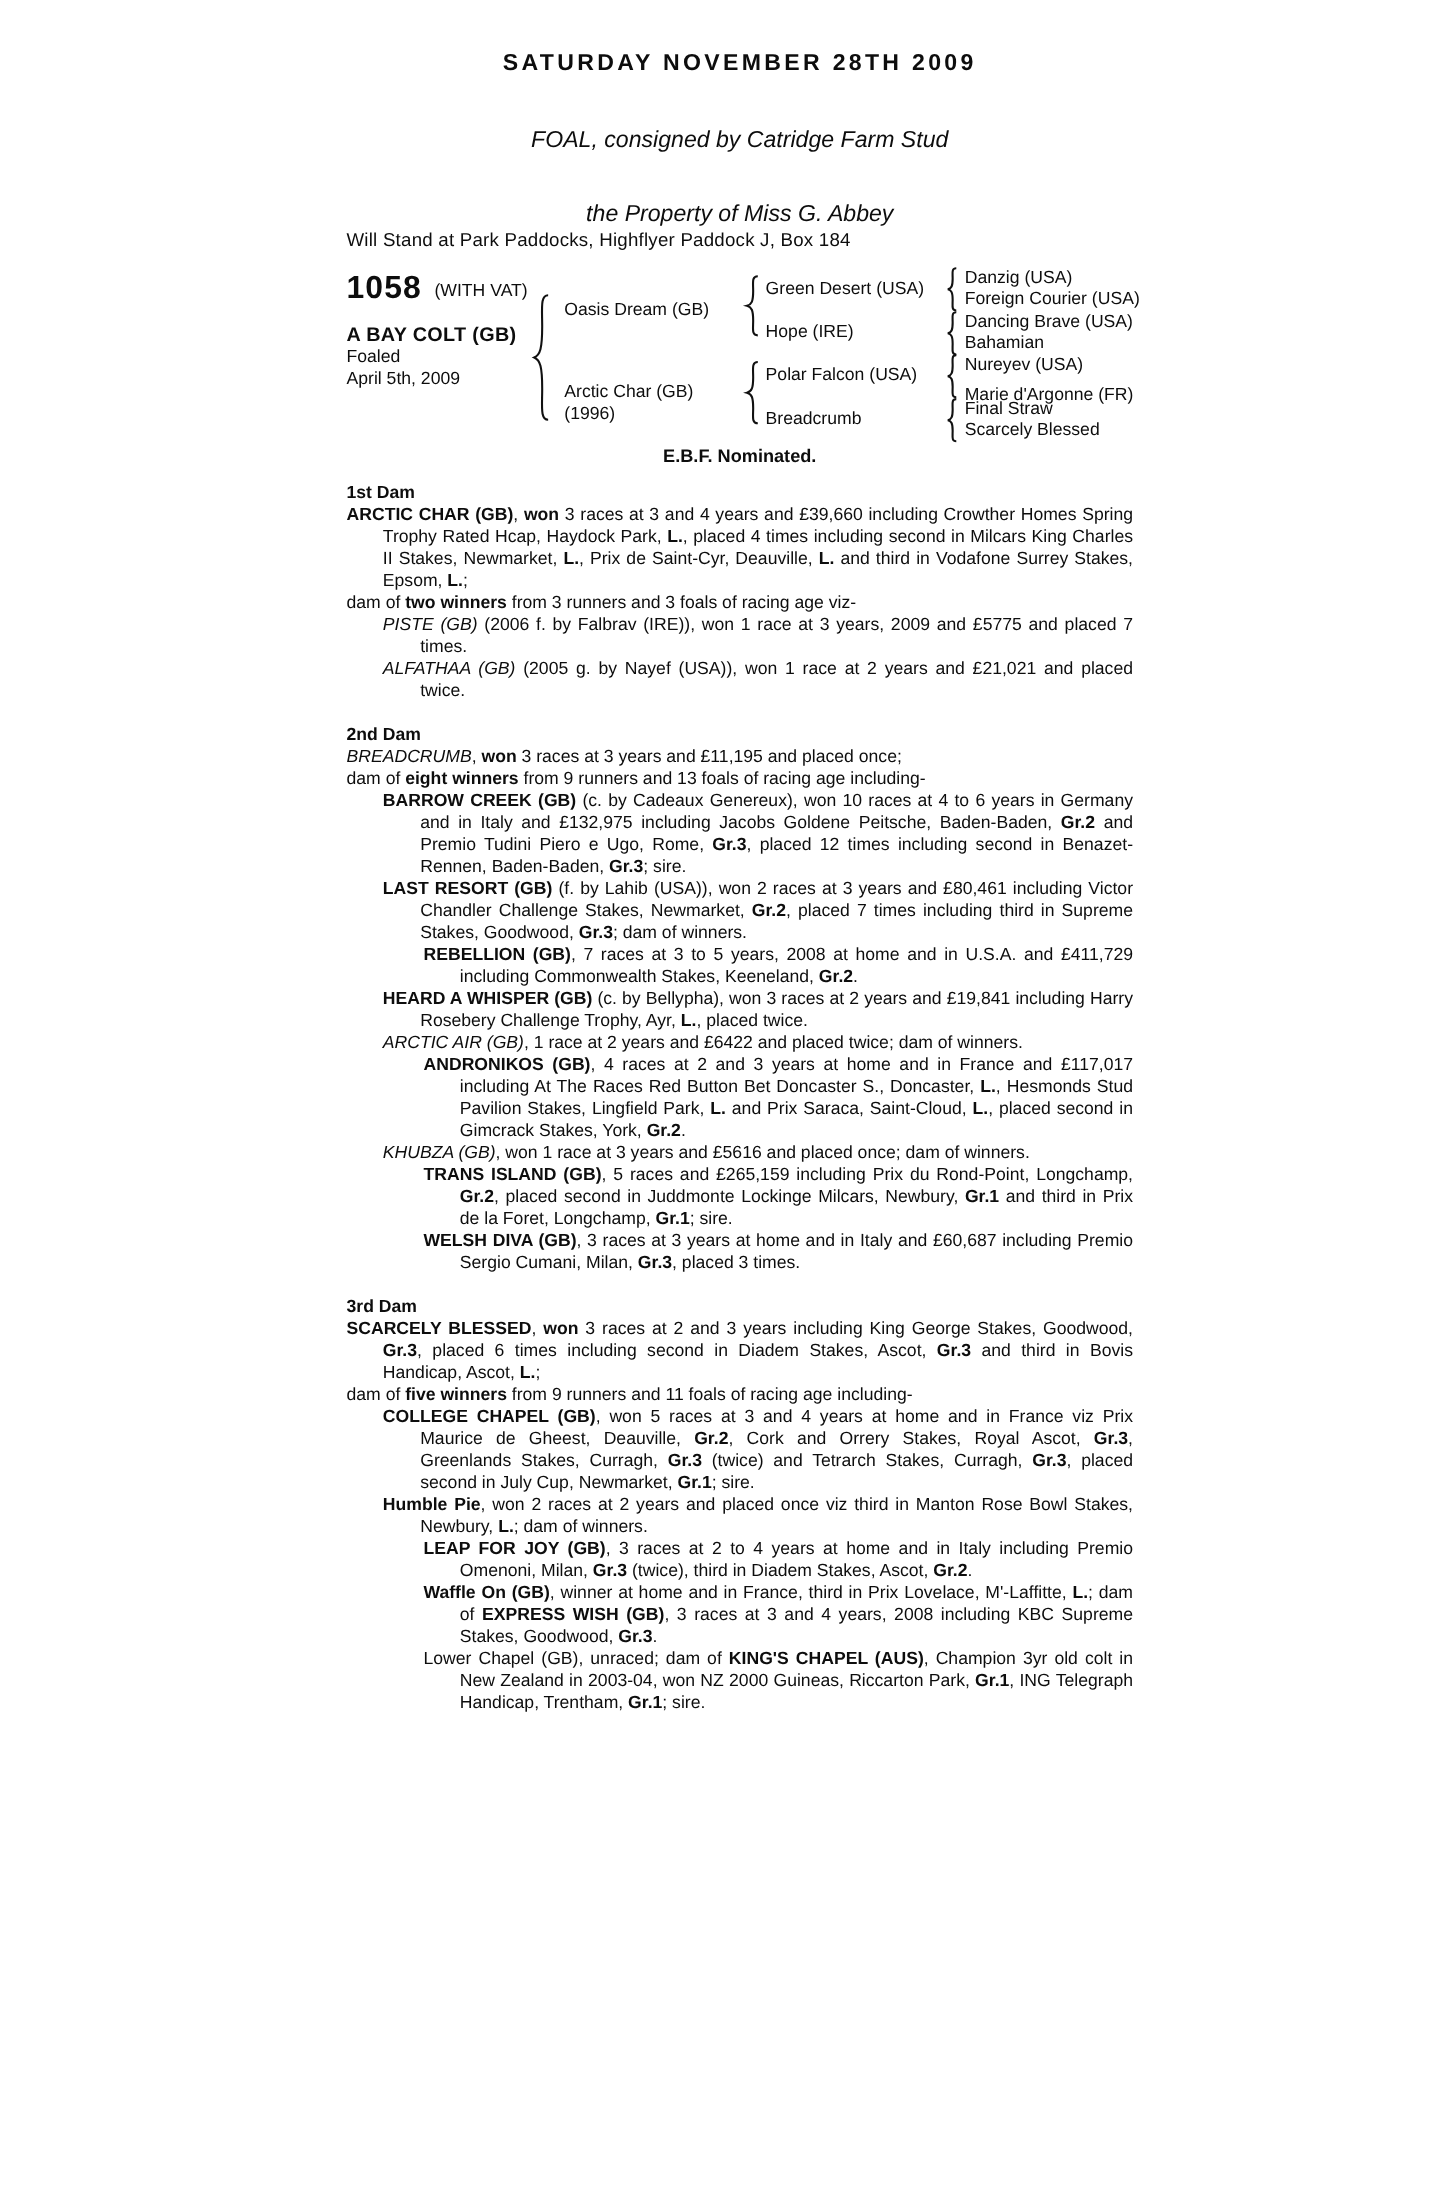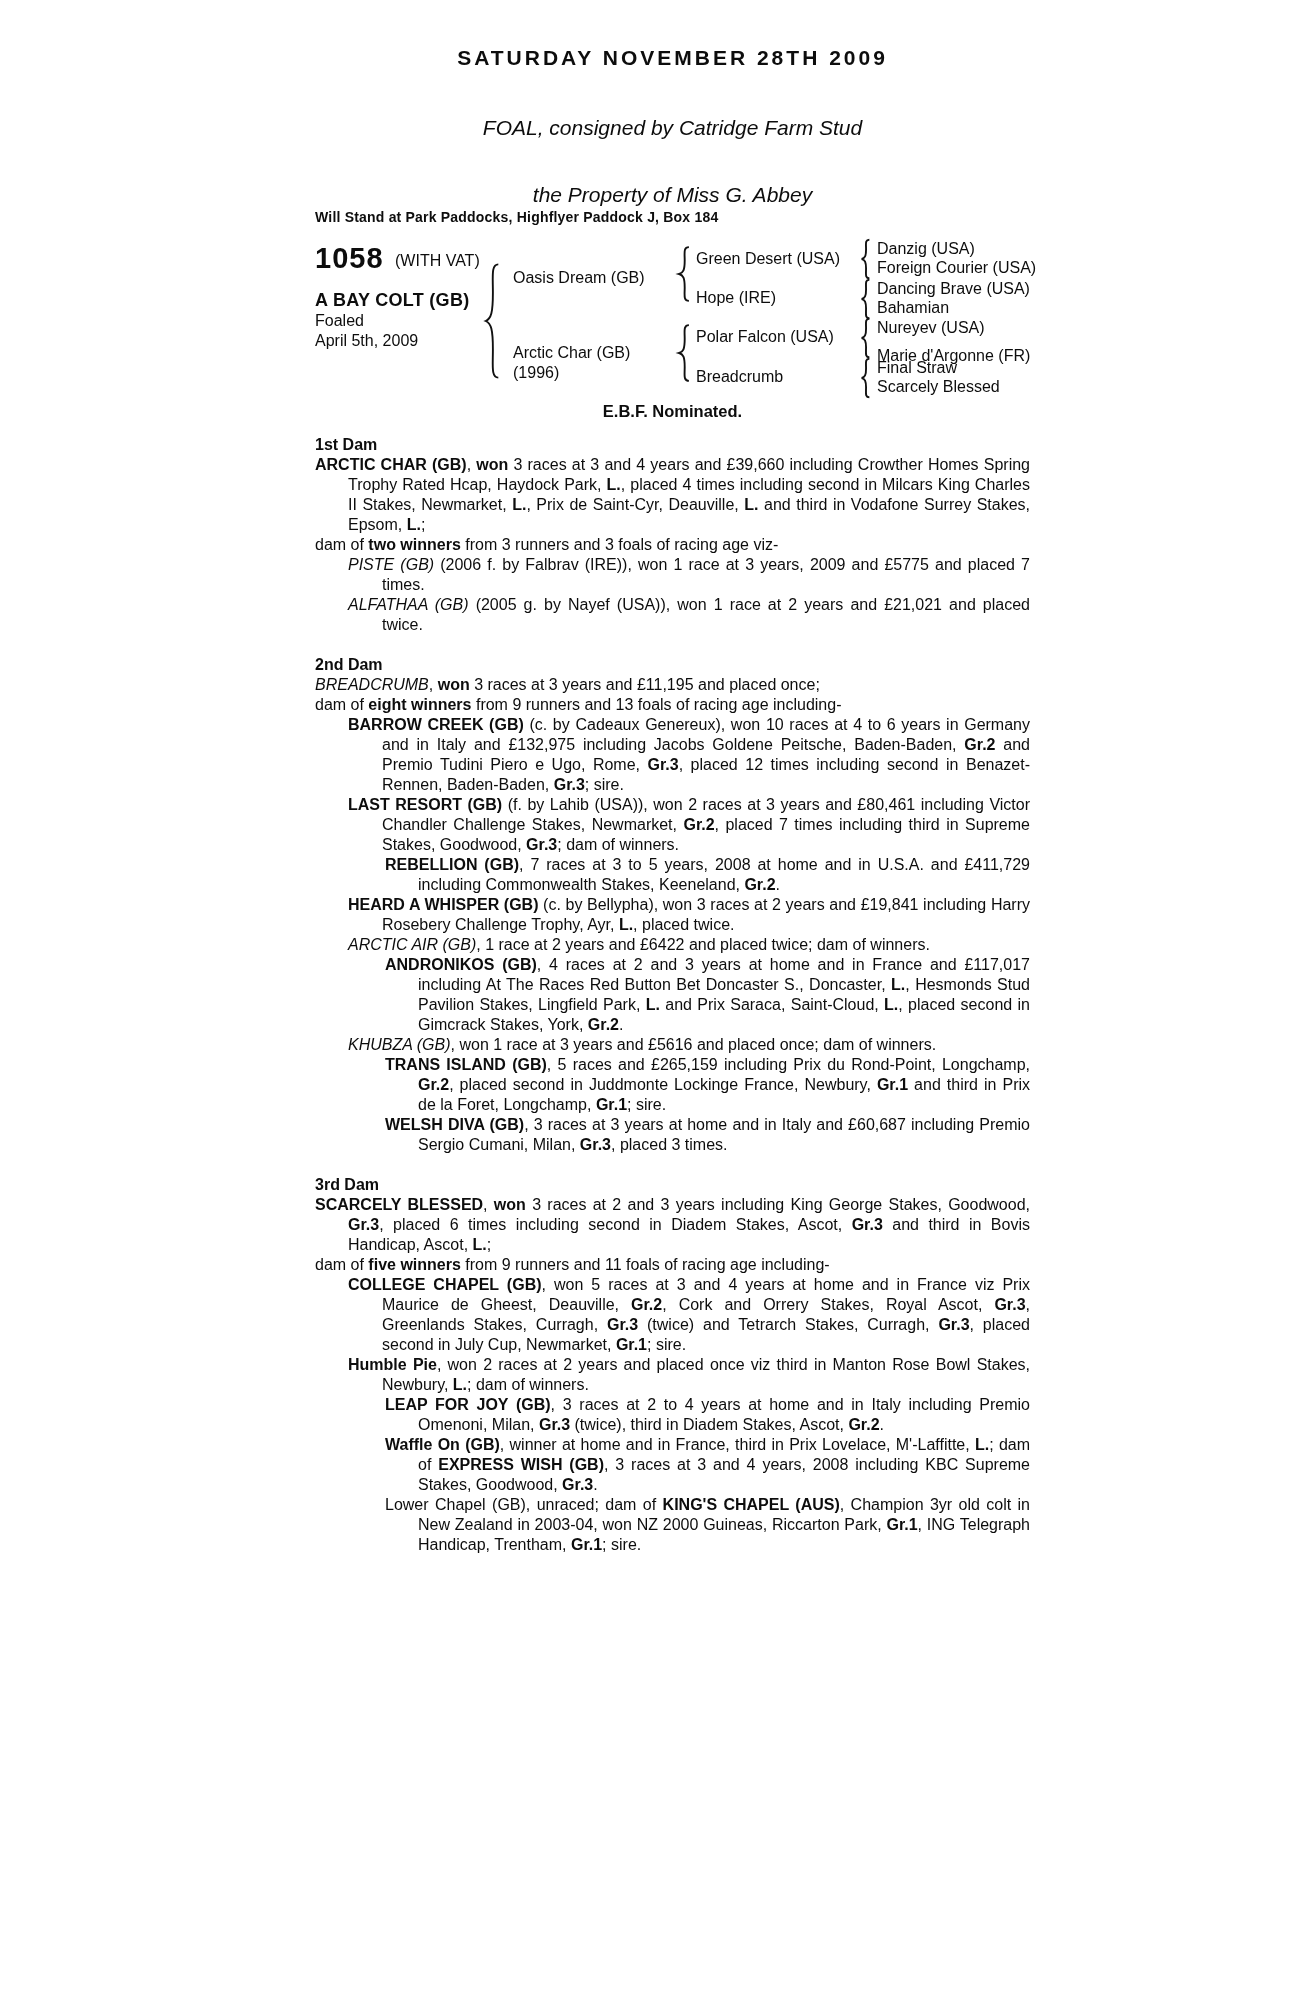--- a/index.html
+++ b/index.html
@@ -8,21 +8,21 @@
     width:1307px;height:2000px;background:#ffffff;position:relative;
     font-family:"Liberation Sans",sans-serif;color:#0d0d0d;
     -webkit-font-smoothing:antialiased;
   }
   .page{position:absolute;left:315px;top:0;width:715px;}
 
   
   .date-line{margin-top:46px;text-align:center;font-size:21px;font-weight:600;letter-spacing:3px;}
   .consign1{margin-top:46px;text-align:center;font-size:21px;font-style:italic;font-weight:400;line-height:24px;}
   .consign2{text-align:center;font-size:21px;font-style:italic;font-weight:400;line-height:24px;margin-top:43px;}
-  .stand{margin-top:2px;font-size:14px;font-weight:bold;letter-spacing:0.2px;}
+  .stand{margin-top:2px;font-size:17px;font-weight:normal;letter-spacing:0.2px;}
 
   
   .pedigree{position:relative;margin-top:15px;height:160px;width:740px;overflow:visible;font-size:16px;}
   .pedigree .abs{position:absolute;white-space:nowrap;}
   .lot-number{left:0;top:2px;font-size:29px;font-weight:bold;letter-spacing:1px;}
   .vat-note{left:80px;top:12px;font-size:16px;}
   .colt-desc{left:0;top:50px;font-size:18px;font-weight:bold;letter-spacing:0.3px;}
   .foaled{left:0;top:72px;}
   .foal-date{left:0;top:92px;}
   .gen1-sire{left:198px;top:29px;}
@@ -128,21 +128,21 @@
       <div class="dam-heading">2nd Dam</div>
       <p class="p-l0"><span class="i">BREADCRUMB</span><span>, </span><span class="b">won</span><span> 3 races at 3 years and £11,195 and placed once;</span></p>
       <p class="p-l0"><span>dam of </span><span class="b">eight winners</span><span> from 9 runners and 13 foals of racing age including-</span></p>
       <p class="p-l1"><span class="b">BARROW CREEK (GB)</span><span> (c. by Cadeaux Genereux), won 10 races at 4 to 6 years in Germany and in Italy and £132,975 including Jacobs Goldene Peitsche, Baden-Baden, </span><span class="b">Gr.2</span><span> and Premio Tudini Piero e Ugo, Rome, </span><span class="b">Gr.3</span><span>, placed 12 times including second in Benazet-Rennen, Baden-Baden, </span><span class="b">Gr.3</span><span>; sire.</span></p>
       <p class="p-l1"><span class="b">LAST RESORT (GB)</span><span> (f. by Lahib (USA)), won 2 races at 3 years and £80,461 including Victor Chandler Challenge Stakes, Newmarket, </span><span class="b">Gr.2</span><span>, placed 7 times including third in Supreme Stakes, Goodwood, </span><span class="b">Gr.3</span><span>; dam of winners.</span></p>
       <p class="p-l2"><span class="b">REBELLION (GB)</span><span>, 7 races at 3 to 5 years, 2008 at home and in U.S.A. and £411,729 including Commonwealth Stakes, Keeneland, </span><span class="b">Gr.2</span><span>.</span></p>
       <p class="p-l1"><span class="b">HEARD A WHISPER (GB)</span><span> (c. by Bellypha), won 3 races at 2 years and £19,841 including Harry Rosebery Challenge Trophy, Ayr, </span><span class="b">L.</span><span>, placed twice.</span></p>
       <p class="p-l1"><span class="i">ARCTIC AIR (GB)</span><span>, 1 race at 2 years and £6422 and placed twice; dam of winners.</span></p>
       <p class="p-l2"><span class="b">ANDRONIKOS (GB)</span><span>, 4 races at 2 and 3 years at home and in France and £117,017 including At The Races Red Button Bet Doncaster S., Doncaster, </span><span class="b">L.</span><span>, Hesmonds Stud Pavilion Stakes, Lingfield Park, </span><span class="b">L.</span><span> and Prix Saraca, Saint-Cloud, </span><span class="b">L.</span><span>, placed second in Gimcrack Stakes, York, </span><span class="b">Gr.2</span><span>.</span></p>
       <p class="p-l1"><span class="i">KHUBZA (GB)</span><span>, won 1 race at 3 years and £5616 and placed once; dam of winners.</span></p>
-      <p class="p-l2"><span class="b">TRANS ISLAND (GB)</span><span>, 5 races and £265,159 including Prix du Rond-Point, Longchamp, </span><span class="b">Gr.2</span><span>, placed second in Juddmonte Lockinge France, Newbury, </span><span class="b">Gr.1</span><span> and third in Prix de la Foret, Longchamp, </span><span class="b">Gr.1</span><span>; sire.</span></p>
+      <p class="p-l2"><span class="b">TRANS ISLAND (GB)</span><span>, 5 races and £265,159 including Prix du Rond-Point, Longchamp, </span><span class="b">Gr.2</span><span>, placed second in Juddmonte Lockinge Milcars, Newbury, </span><span class="b">Gr.1</span><span> and third in Prix de la Foret, Longchamp, </span><span class="b">Gr.1</span><span>; sire.</span></p>
       <p class="p-l2"><span class="b">WELSH DIVA (GB)</span><span>, 3 races at 3 years at home and in Italy and £60,687 including Premio Sergio Cumani, Milan, </span><span class="b">Gr.3</span><span>, placed 3 times.</span></p>
       <div class="dam-heading">3rd Dam</div>
       <p class="p-l0"><span class="b">SCARCELY BLESSED</span><span>, </span><span class="b">won</span><span> 3 races at 2 and 3 years including King George Stakes, Goodwood, </span><span class="b">Gr.3</span><span>, placed 6 times including second in Diadem Stakes, Ascot, </span><span class="b">Gr.3</span><span> and third in Bovis Handicap, Ascot, </span><span class="b">L.</span><span>;</span></p>
       <p class="p-l0"><span>dam of </span><span class="b">five winners</span><span> from 9 runners and 11 foals of racing age including-</span></p>
       <p class="p-l1"><span class="b">COLLEGE CHAPEL (GB)</span><span>, won 5 races at 3 and 4 years at home and in France viz Prix Maurice de Gheest, Deauville, </span><span class="b">Gr.2</span><span>, Cork and Orrery Stakes, Royal Ascot, </span><span class="b">Gr.3</span><span>, Greenlands Stakes, Curragh, </span><span class="b">Gr.3</span><span> (twice) and Tetrarch Stakes, Curragh, </span><span class="b">Gr.3</span><span>, placed second in July Cup, Newmarket, </span><span class="b">Gr.1</span><span>; sire.</span></p>
       <p class="p-l1"><span class="b">Humble Pie</span><span>, won 2 races at 2 years and placed once viz third in Manton Rose Bowl Stakes, Newbury, </span><span class="b">L.</span><span>; dam of winners.</span></p>
       <p class="p-l2"><span class="b">LEAP FOR JOY (GB)</span><span>, 3 races at 2 to 4 years at home and in Italy including Premio Omenoni, Milan, </span><span class="b">Gr.3</span><span> (twice), third in Diadem Stakes, Ascot, </span><span class="b">Gr.2</span><span>.</span></p>
       <p class="p-l2"><span class="b">Waffle On (GB)</span><span>, winner at home and in France, third in Prix Lovelace, M'-Laffitte, </span><span class="b">L.</span><span>; dam of </span><span class="b">EXPRESS WISH (GB)</span><span>, 3 races at 3 and 4 years, 2008 including KBC Supreme Stakes, Goodwood, </span><span class="b">Gr.3</span><span>.</span></p>
       <p class="p-l2"><span>Lower Chapel (GB), unraced; dam of </span><span class="b">KING'S CHAPEL (AUS)</span><span>, Champion 3yr old colt in New Zealand in 2003-04, won NZ 2000 Guineas, Riccarton Park, </span><span class="b">Gr.1</span><span>, ING Telegraph Handicap, Trentham, </span><span class="b">Gr.1</span><span>; sire.</span></p>
     </div>

